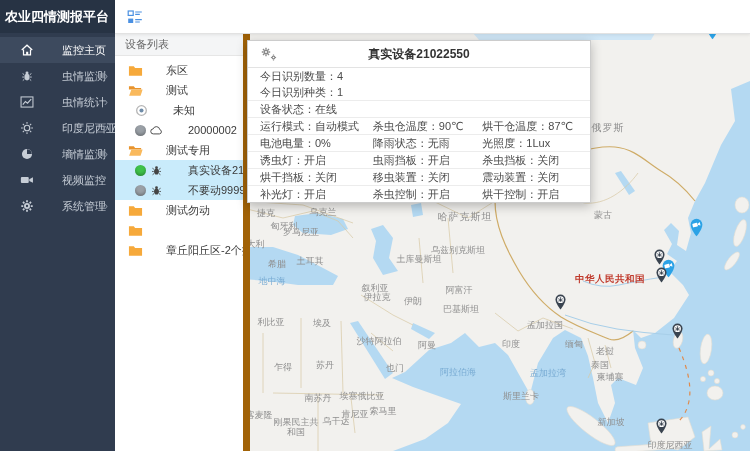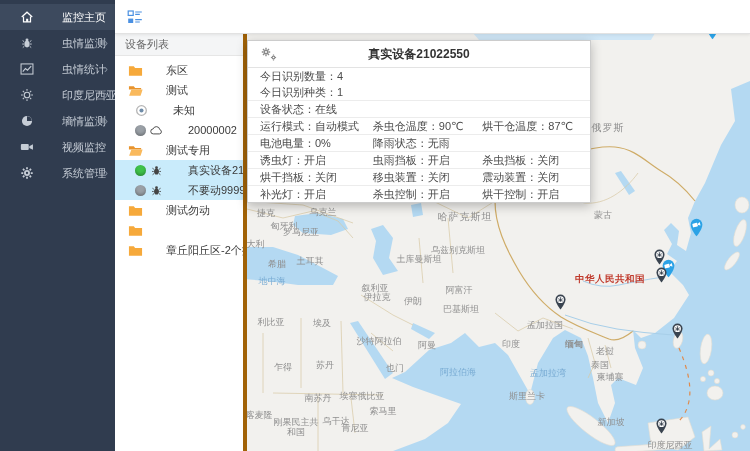--- a/index.html
+++ b/index.html
@@ -19,21 +19,21 @@
   .mi-arrow{position:absolute;right:7px;color:#7f8a99;font-size:12px;}
 
   
   .toolbar{position:absolute;left:115px;top:0;width:635px;height:33px;background:#fff;
     border-bottom:1px solid #e2e2e2;box-shadow:0 1px 3px rgba(0,0,0,.08);z-index:40;}
   .tb-icon{position:absolute;left:12px;top:9px;width:16px;height:16px;cursor:pointer;}
   .tb-icon svg{width:16px;height:16px;display:block;}
 
   
   .panel{position:absolute;left:115px;top:33px;width:128px;height:418px;background:#fff;
-    border-right:4px solid #a16207;z-index:30;}
+    border-right:7px solid #a16207;z-index:30;}
   .panel-header{height:22px;line-height:22px;background:#f4f5f6;border-bottom:1px solid #e6e6e6;
     color:#666;font-size:11px;padding-left:10px;}
   .tree{padding-top:4px;}
   .t-row{position:relative;height:20px;line-height:20px;font-size:11px;color:#444;
     white-space:nowrap;overflow:hidden;cursor:pointer;display:flex;align-items:center;}
   .t-row.sel{background:#c9ebfb;}
   .t-row .ticon{width:15px;height:13px;flex:0 0 auto;}
   .t-row .ticon svg{width:15px;height:13px;display:block;}
   .t-row.folder{padding-left:13px;}
   .t-row.device{padding-left:20px;}
@@ -68,20 +68,21 @@
   .p-row.bt{border-top:1px solid #ececec;}
   .p-row.grid3{display:grid;grid-template-columns:33% 32% 35%;padding-left:0;}
   .p-row.grid3 span{padding-left:12px;overflow:hidden;}
 </style>
 </head>
 <body>
 
 <div class="app">
 
   <div class="sidebar">
+    <div class="sb-title">农业四情测报平台</div>
     <div class="menu" id="menu">
         <div class="menu-item active">
           <span class="mi-icon">
             <svg viewBox="0 0 16 16">
               <path d="M2 8 8 2.5 14 8" fill="none" stroke="currentColor" stroke-width="1.4"></path>
               <path d="M4 7.5V13.5H12V7.5" fill="none" stroke="currentColor" stroke-width="1.4"></path>
               <rect x="7" y="10" width="2.4" height="3.5" fill="currentColor"></rect>
             </svg>
           </span>
           <span class="mi-label">监控主页</span>
@@ -352,28 +353,28 @@
         <div class="map-label " style="left: 184px; top: 312px;">阿曼</div>
         <div class="map-label " style="left: 152px; top: 335px;">也门</div>
         <div class="map-label " style="left: 82px; top: 332px;">苏丹</div>
         <div class="map-label " style="left: 40px; top: 334px;">乍得</div>
         <div class="map-label " style="left: 75px; top: 365px;">南苏丹</div>
         <div class="map-label " style="left: 119px; top: 363px;">埃塞俄比亚</div>
         <div class="map-label " style="left: 140px; top: 378px;">索马里</div>
         <div class="map-label " style="left: 16px; top: 382px;">喀麦隆</div>
         <div class="map-label wrap" style="left: 53px; top: 394px;">刚果民主共和国</div>
         <div class="map-label " style="left: 93px; top: 388px;">乌干达</div>
-        <div class="map-label " style="left: 112px; top: 395px;">肯尼亚</div>
+        <div class="map-label " style="left: 112px; top: 381px;">肯尼亚</div>
         <div class="map-label " style="left: 268px; top: 311px;">印度</div>
         <div class="map-label " style="left: 302px; top: 292px;">孟加拉国</div>
-        <div class="map-label " style="left: 331px; top: 311px; font-weight: bold;">缅甸</div>
+        <div class="map-label " style="left: 331px; top: 311px;">缅甸</div>
         <div class="map-label " style="left: 362px; top: 318px;">老挝</div>
         <div class="map-label " style="left: 357px; top: 332px;">泰国</div>
         <div class="map-label " style="left: 367px; top: 344px;">柬埔寨</div>
-        <div class="map-label " style="left: 278px; top: 363px; margin-left: 6px;">斯里兰卡</div>
+        <div class="map-label " style="left: 278px; top: 363px;">斯里兰卡</div>
         <div class="map-label " style="left: 368px; top: 389px;">新加坡</div>
         <div class="map-label " style="left: 427px; top: 412px;">印度尼西亚</div>
         <div class="map-label sea" style="left: 29px; top: 248px;">地中海</div>
         <div class="map-label sea" style="left: 215px; top: 339px;">阿拉伯海</div>
         <div class="map-label sea" style="left: 305px; top: 340px;">孟加拉湾</div>
       </div>
     <div id="markers">
         <div class="marker" style="left: 461.5px; top: -11.6px;">
           <svg viewBox="0 0 24 30" width="15" height="19">
             <path d="M12 29C12 29 2.6 17.6 2.6 10.4A9.4 9.4 0 1 1 21.4 10.4C21.4 17.6 12 29 12 29Z" fill="#2ba2e6"></path>
@@ -474,20 +475,21 @@
     <div class="p-row bt">设备状态：在线</div>
     <div id="pgrid">
         <div class="p-row grid3 bt">
           <span>运行模式：自动模式</span>
           <span>杀虫仓温度：90℃</span>
           <span>烘干仓温度：87℃</span>
         </div>
         <div class="p-row grid3 bt">
           <span>电池电量：0%</span>
           <span>降雨状态：无雨</span>
+          <span>光照度：1Lux</span>
         </div>
         <div class="p-row grid3 bt">
           <span>诱虫灯：开启</span>
           <span>虫雨挡板：开启</span>
           <span>杀虫挡板：关闭</span>
         </div>
         <div class="p-row grid3 bt">
           <span>烘干挡板：关闭</span>
           <span>移虫装置：关闭</span>
           <span>震动装置：关闭</span>

